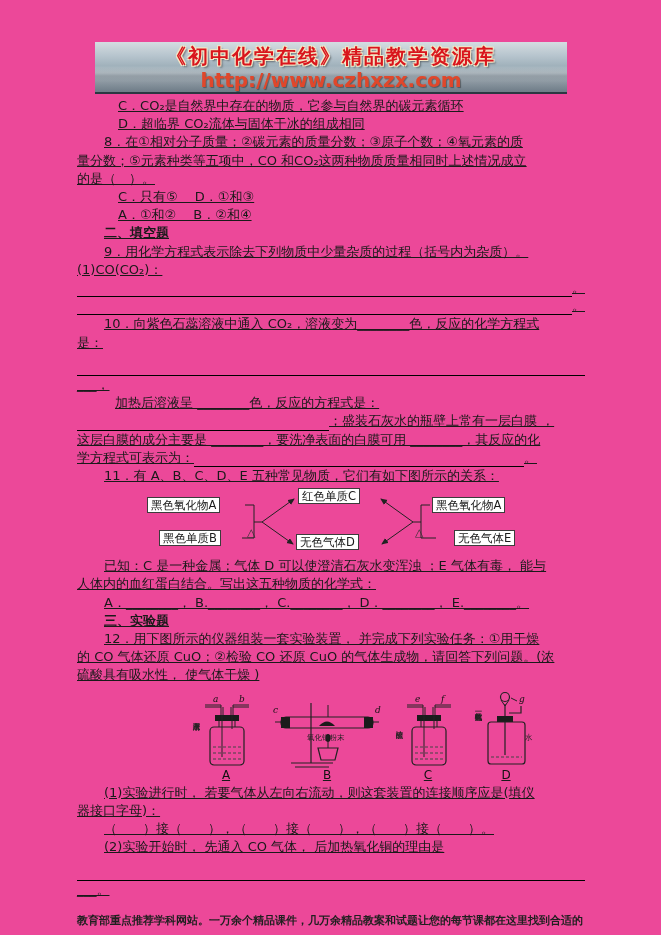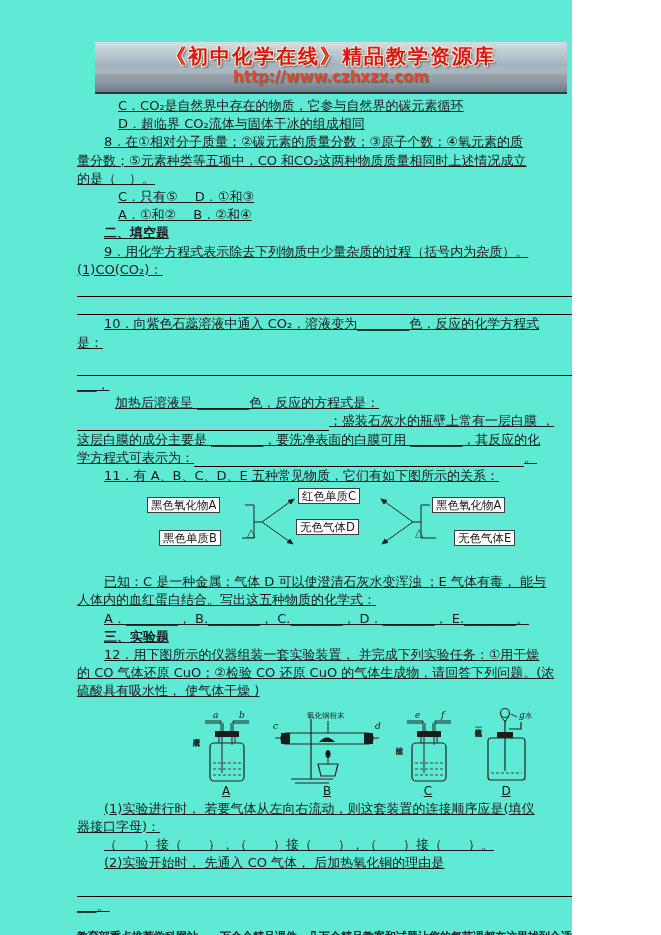--- a/index.html
+++ b/index.html
@@ -1,50 +1,50 @@
 <!DOCTYPE html>
 <html><head>
 <meta charset="utf-8">
 <style>
   html,body{margin:0;padding:0;background:#fff;}
-  #page{position:relative;width:572px;height:935px;background:#5eead4;overflow:hidden;
+  #page{position:relative;width:661px;height:935px;background:#ec4899;overflow:hidden;
         font-family:"DejaVu Sans",sans-serif;color:#1a1a1a;}
   
   .banner{position:relative;width:472px;height:50px;margin:42px 0 3px 95px;
     background:
       linear-gradient(180deg, rgba(60,70,80,0) 50%, rgba(40,50,60,.28) 68%, rgba(25,35,45,.18) 78%, rgba(60,72,84,.35) 100%),
       linear-gradient(180deg,#d5dde1 0%,#b6c4cd 28%,#a0b1bb 48%,#c8d2d8 62%,#a7b3bc 80%,#8a99a4 100%);
     border-bottom:2px solid #2b3742;}
   .banner-title{padding-top:1px;text-align:center;font-size:20px;font-weight:bold;letter-spacing:2px;
     color:#d9151c;
     text-shadow:1px 1px 0 #f3e7c6,-1px -1px 0 #f3e7c6,1px -1px 0 #f3e7c6,-1px 1px 0 #f3e7c6,2px 2px 2px rgba(0,0,0,.45);}
-  .banner-url{text-align:center;font-size:15px;font-weight:bold;color:#e0472b;margin-top:-2px;
+  .banner-url{text-align:center;font-size:20px;font-weight:bold;color:#e0472b;margin-top:-2px;
     text-shadow:1px 1px 1px rgba(0,0,0,.35);}
   
   .content{margin-left:77px;width:508px;font-size:13px;line-height:18.2px;text-decoration:underline;}
   .ln{min-height:18.2px;white-space:nowrap;}
   .i14{padding-left:14px}.i27{padding-left:27px}.i38{padding-left:38px}.i41{padding-left:41px}
   .bold{font-weight:bold;}
   .rule-row{display:flex;align-items:flex-end;min-height:18.2px;}
   .rule{display:inline-block;border-bottom:1px solid #000;height:14px;flex:1;}
   .rule-fixed{display:inline-block;border-bottom:1px solid #000;height:14px;width:252px;}
   .gap-top{margin-top:6px;}
   
-  .diagram{position:relative;width:385px;height:70px;margin:1px 0 17px 68px;}
+  .diagram{position:relative;width:385px;height:70px;margin:1px 0 1px 68px;}
   .diagram svg{position:absolute;left:0;top:0;}
   .dbox{position:absolute;border:1px solid #3c3c3c;font-size:11.5px;line-height:14px;
         padding:0 3px;background:#fff;white-space:nowrap;}
   .delta{position:absolute;font-size:11px;color:#333;}
   
   .apparatus{display:flex;align-items:flex-end;gap:16px;margin:3px 0 2px 120px;height:94px;}
   .fig{position:relative;text-align:center;}
   .fig svg{display:block;}
   .vlabel{position:absolute;writing-mode:vertical-rl;text-orientation:upright;
           font-size:7.5px;line-height:8px;color:#222;letter-spacing:0;}
-  .hlabel{position:absolute;font-size:7.5px;color:#222;white-space:nowrap;}
+  .hlabel{position:absolute;font-size:7.5px;color:#222;white-space:nowrap;margin-top:38px;}
   .cap{font-size:12px;line-height:13px;color:#111;}
   .port{font-size:9px;font-style:italic;fill:#111;font-family:"DejaVu Serif",serif;}
   .stroke{stroke:#222;fill:none;stroke-width:1.2;}
   .thin{stroke:#222;fill:none;stroke-width:1;}
   .dash{stroke:#444;fill:none;stroke-width:1;stroke-dasharray:3 2;}
   .fill{fill:#1b1b1b;stroke:none;}
   
   .footer{margin:14px 0 0 77px;width:512px;font-size:11px;line-height:15px;font-weight:bold;color:#1f1f1f;}
 </style>
 </head>
@@ -105,21 +105,21 @@
         <path d="M100,19 H109 M97,52 H109 M109,19 V52 M109,36 H117" class="thin"></path>
         <line x1="117" y1="36" x2="149" y2="13" class="thin" marker-end="url(#ah)"></line>
         <line x1="117" y1="36" x2="148" y2="58" class="thin" marker-end="url(#ah)"></line>
         <path d="M285,19 H276 M291,52 H276 M276,19 V52 M276,36 H268" class="thin"></path>
         <line x1="268" y1="36" x2="236" y2="13" class="thin" marker-end="url(#ah)"></line>
         <line x1="268" y1="36" x2="237" y2="58" class="thin" marker-end="url(#ah)"></line>
       </svg>
       <div class="dbox" style="left:2px;top:11px">黑色氧化物A</div>
       <div class="dbox" style="left:14px;top:44px">黑色单质B</div>
       <div class="dbox" style="left:153px;top:2px">红色单质C</div>
-      <div class="dbox" style="left:151px;top:33px">无色气体D</div>
+      <div class="dbox" style="left:151px;top:48px">无色气体D</div>
       <div class="dbox" style="left:287px;top:11px">黑色氧化物A</div>
       <div class="dbox" style="left:309px;top:44px">无色气体E</div>
       <span class="delta" style="left:102px;top:38px">△</span>
       <span class="delta" style="left:270px;top:38px">△</span>
     </div>
 
     <div class="ln i27">已知：C 是一种金属；气体 D 可以使澄清石灰水变浑浊 ；E 气体有毒， 能与</div>
     <div class="ln">人体内的血红蛋白结合。写出这五种物质的化学式：</div>
     <div class="ln i27">A．________， B.________， C.________， D．________， E.________。</div>
     <div class="ln i27 bold">三、实验题</div>

